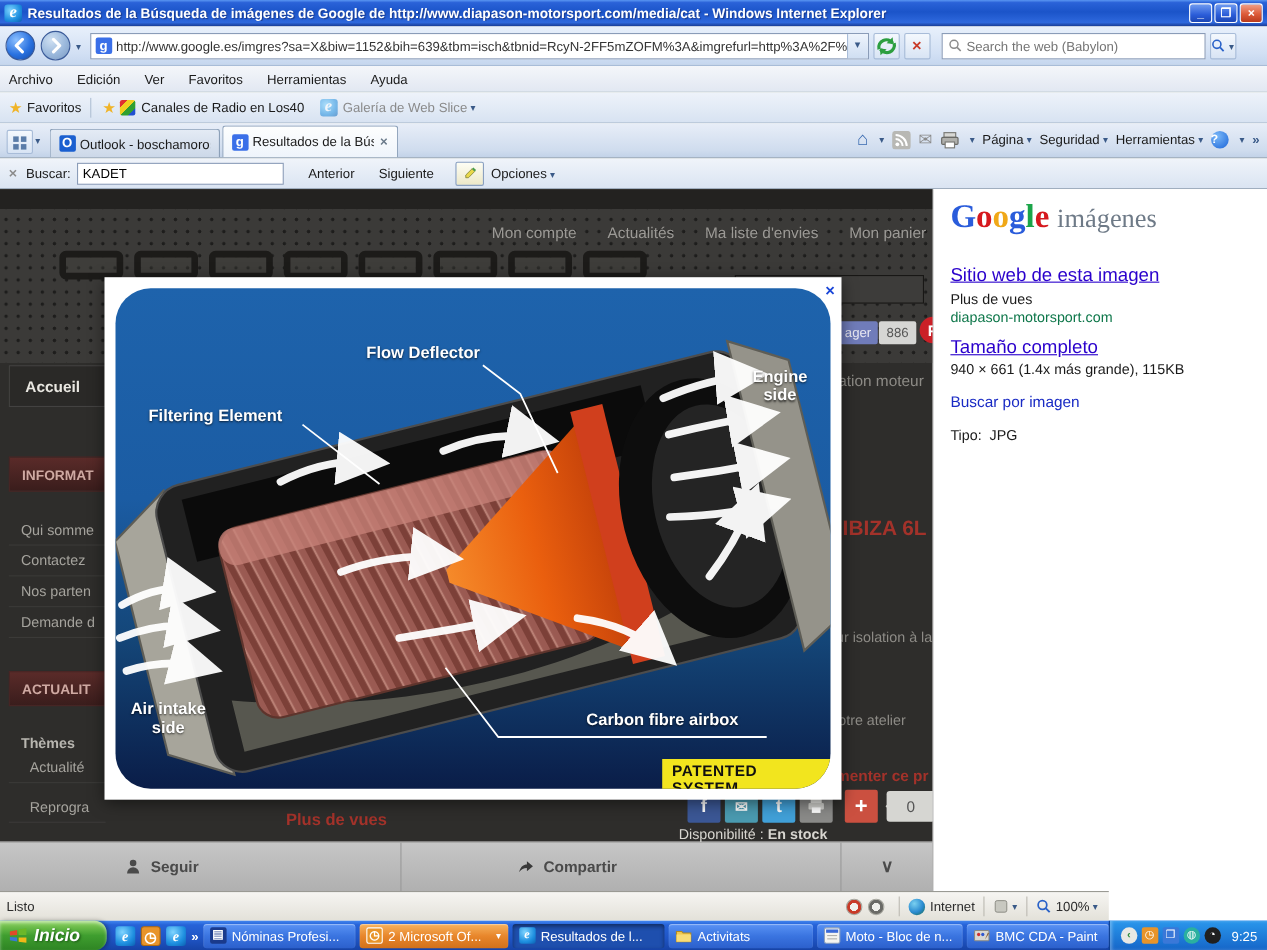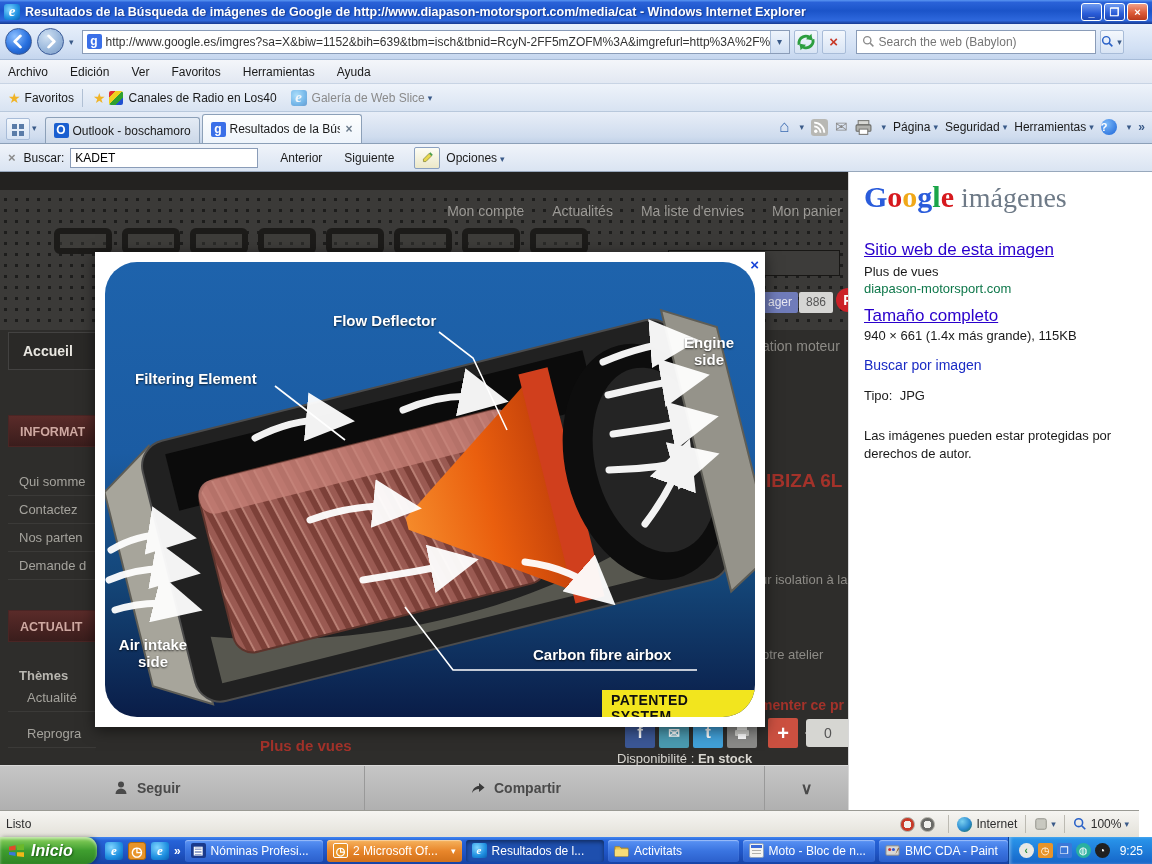--- a/index.html
+++ b/index.html
@@ -140,27 +140,27 @@
     background:linear-gradient(180deg,#1e63ac 0%,#1b5ca3 42%,#144678 70%,#0a1d48 100%);border-radius:32px; }
   .ov-img svg.diag { position:absolute; left:0; top:0; }
   .lbl { position:absolute; color:#fff; font-weight:bold; font-size:15px; text-shadow:0 1px 2px rgba(0,0,0,.7); }
   .patent { position:absolute; left:497px; top:428px; background:#f2e51e; color:#101010; font-weight:bold;
     font-size:14px; padding:2px 9px; letter-spacing:.5px; }
 
   
   .gpanel { position:absolute; left:848px; top:0; width:304px; height:638px; background:#fff;
     border-left:1px solid #d8d8d8; }
   .glogo { position:absolute; left:15px; top:8px; font-family:"Liberation Serif",serif; font-size:30px; font-weight:bold; }
-  .glogo .suffix { font-weight:normal; color:#6e7a87; margin-left:7px; font-size:28px; }
+  .glogo .suffix { font-weight:normal; color:#6e7a87; margin-left:7px; font-size:24px; }
   .l-b{color:#2a5cdb} .l-r{color:#d6191e} .l-y{color:#f0a818} .l-g{color:#1ba549}
   .gp-link { position:absolute; left:15px; font-size:17px; color:#2a00cc; text-decoration:underline; }
   .gp-sm { position:absolute; left:15px; font-size:13px; color:#1a1a1a; }
 
   
-  .statusbar { position:absolute; left:0; top:810px; width:1139px; height:27px;
+  .statusbar { position:absolute; left:0; top:810px; width:1008px; height:27px;
     background:linear-gradient(180deg,#f6f5f2,#e3e1d9); border-top:1px solid #9a9a94;
     display:flex; align-items:center; font-size:12px; color:#2c2c2c;text-align:right; }
   .sb-ico { width:15px; height:15px; border-radius:50%; margin-right:5px; }
   .sb-sep { width:1px; height:18px; background:#bcbab2; margin:0 8px; }
 
   
   .taskbar { position:absolute; left:0; top:837px; width:1152px; height:27px;
     background:linear-gradient(180deg,#4186f0 0%,#2663d8 14%,#1f54c4 60%,#1643a6 100%); display:flex; align-items:center; }
   .startbtn { height:27px; width:98px; border-radius:0 11px 11px 0; display:flex; align-items:center;
     padding-left:8px; background:linear-gradient(180deg,#8ed45f,#3f9e2f 50%,#2e8423);
@@ -478,21 +478,20 @@
       <div class="gp-link" style="top:68px;">Sitio web de esta imagen</div>
       <div class="gp-sm" style="top:92px;">Plus de vues</div>
       <div class="gp-sm" style="top:109px;color:#0e774a;">diapason-motorsport.com</div>
       <div class="gp-link" style="top:134px;">Tamaño completo</div>
       <div class="gp-sm" style="top:156px;">940 × 661 (1.4x más grande), 115KB</div>
       <div class="gp-sm" style="top:185px;font-size:14px;color:#1a2bc4;">Buscar por imagen</div>
       <div class="gp-sm" style="top:216px;">
         <span>Tipo:</span>&nbsp;
         <span>JPG</span>
       </div>
-      <div class="gp-sm" style="top:255px;width:268px;line-height:1.35;">Las imágenes pueden estar protegidas por derechos de autor.</div>
     </div>
   </div>
 
   <div class="statusbar">
     <span style="margin-left:6px;">Listo</span>
     <div style="margin-left:auto;display:flex;align-items:center;">
       <div class="sb-ico" style="background:radial-gradient(circle,#f0f0ec 40%,#c83a28 42%);border:1px solid #a8a8a0;"></div>
       <div class="sb-ico" style="background:radial-gradient(circle,#f0f0ec 40%,#6a6a66 42%);border:1px solid #a8a8a0;"></div>
       <div class="sb-sep"></div>
       <div class="sb-ico" style="background:radial-gradient(circle at 35% 30%,#7ad0f0,#2a8ad0 55%,#1a6a40);"></div>

